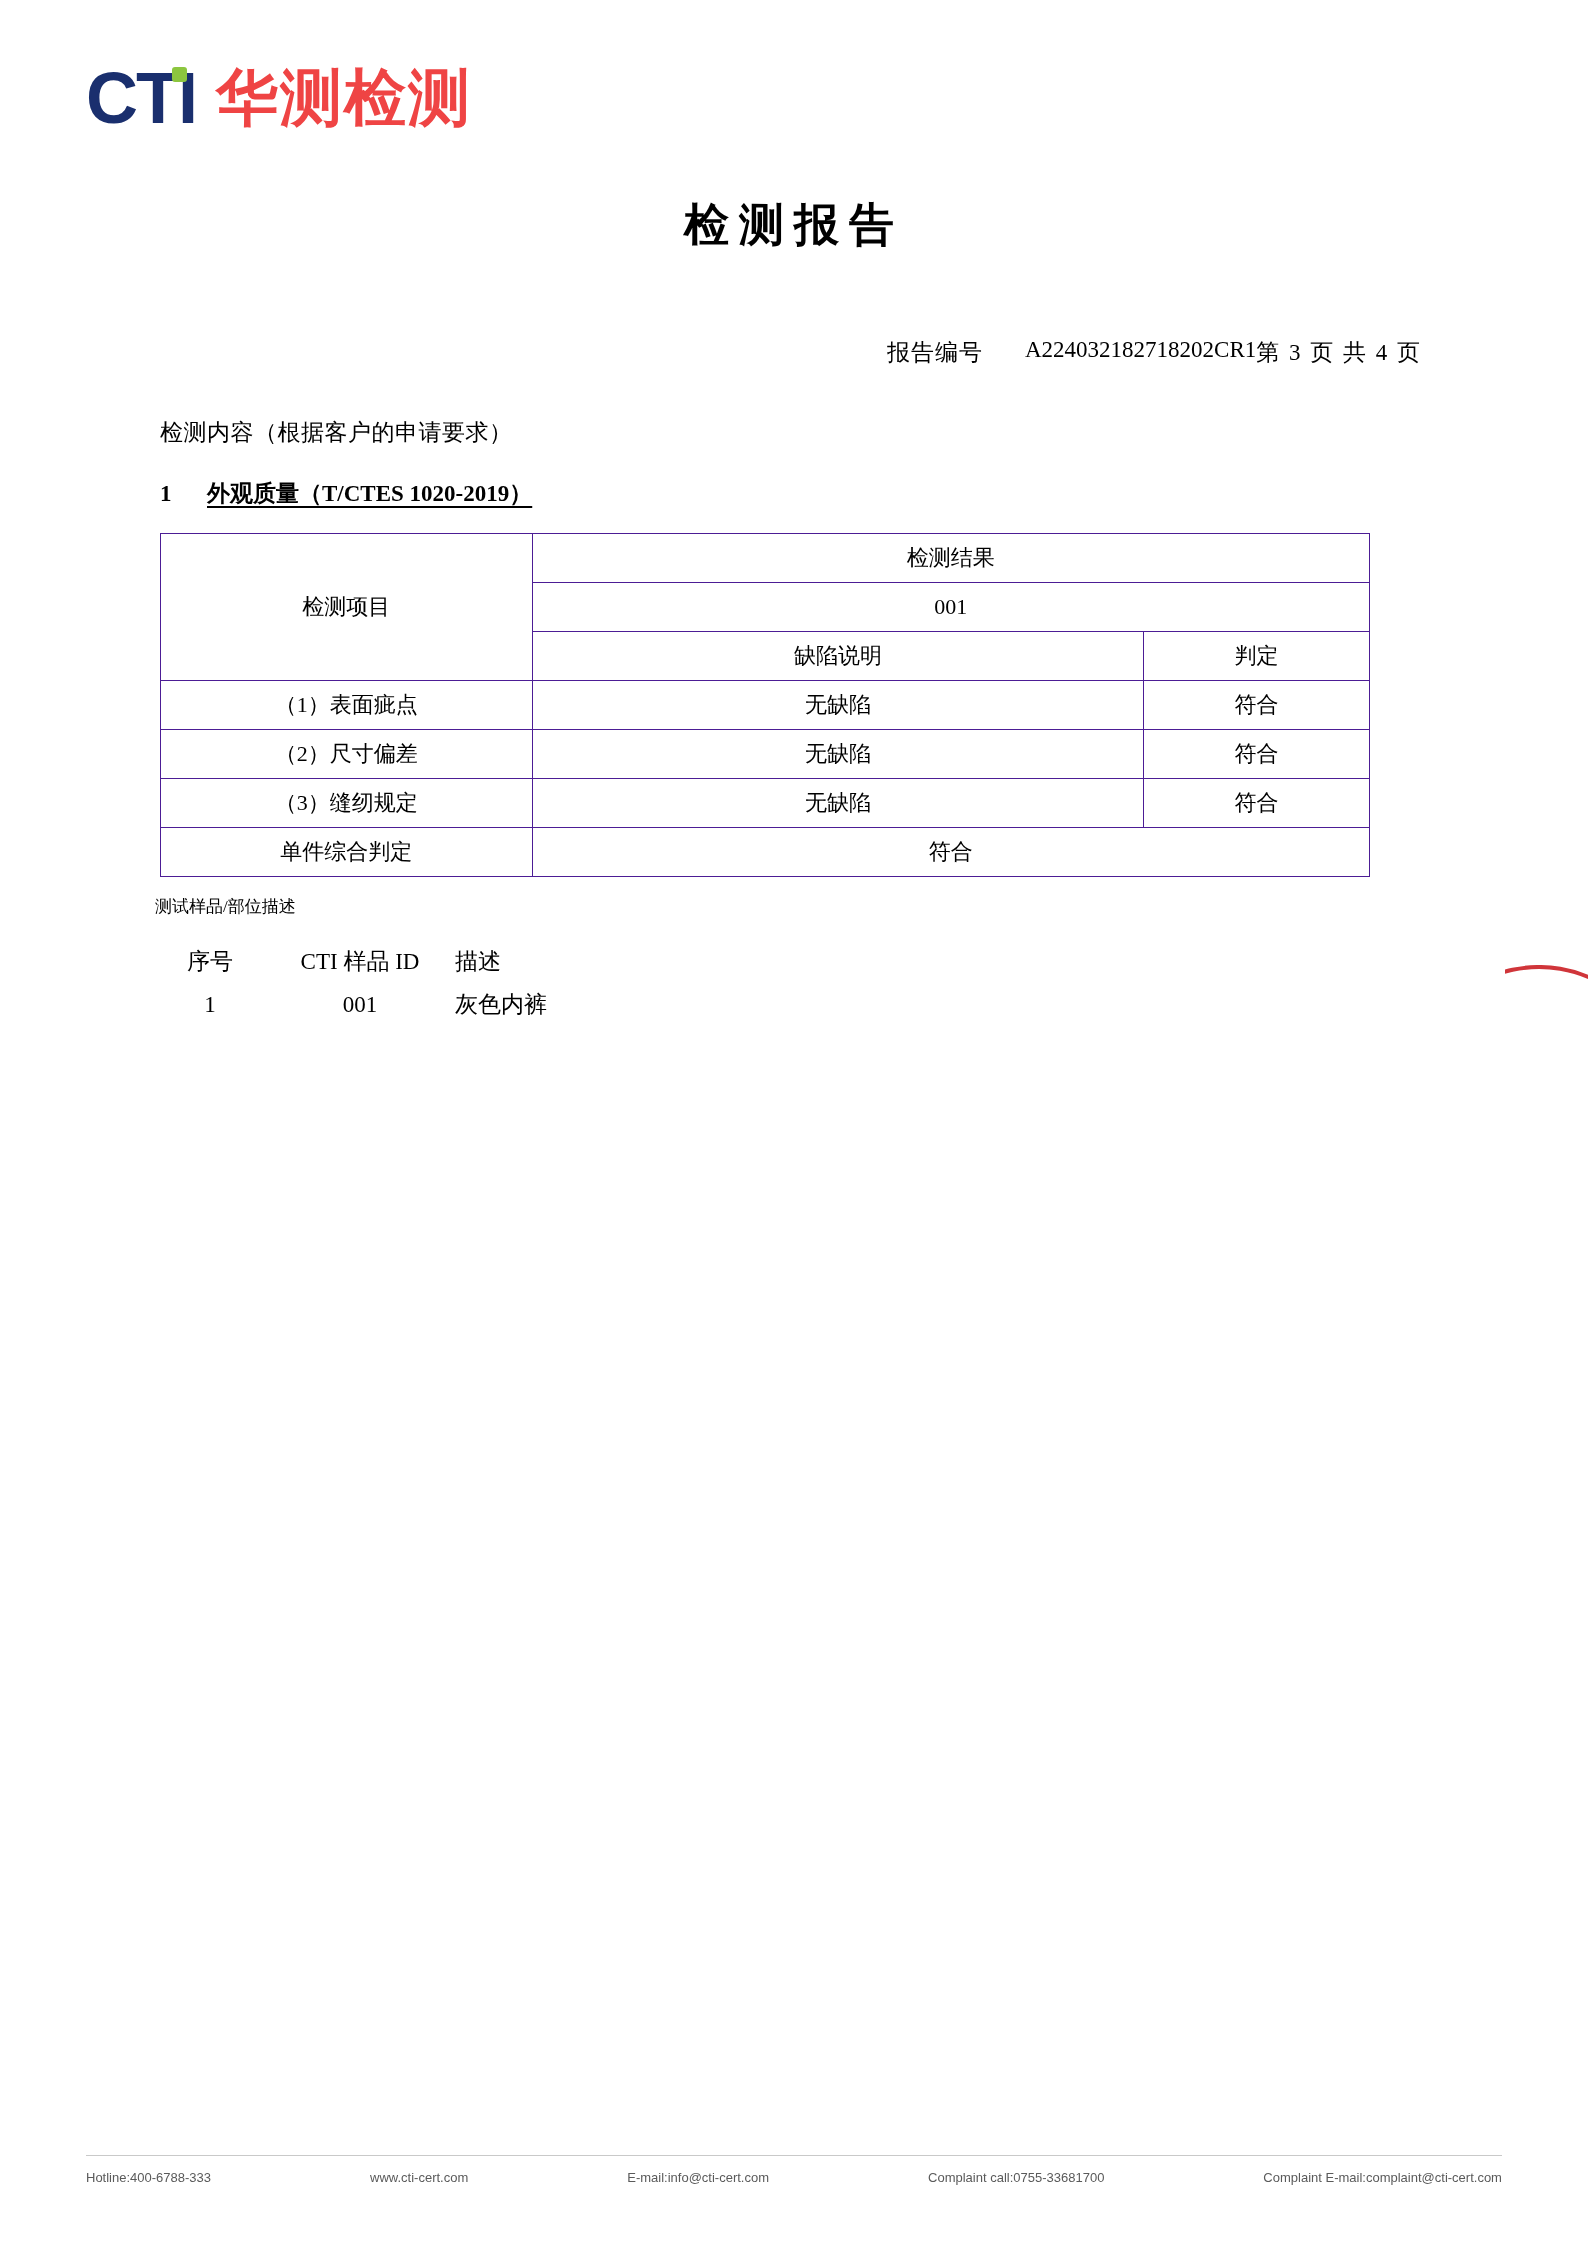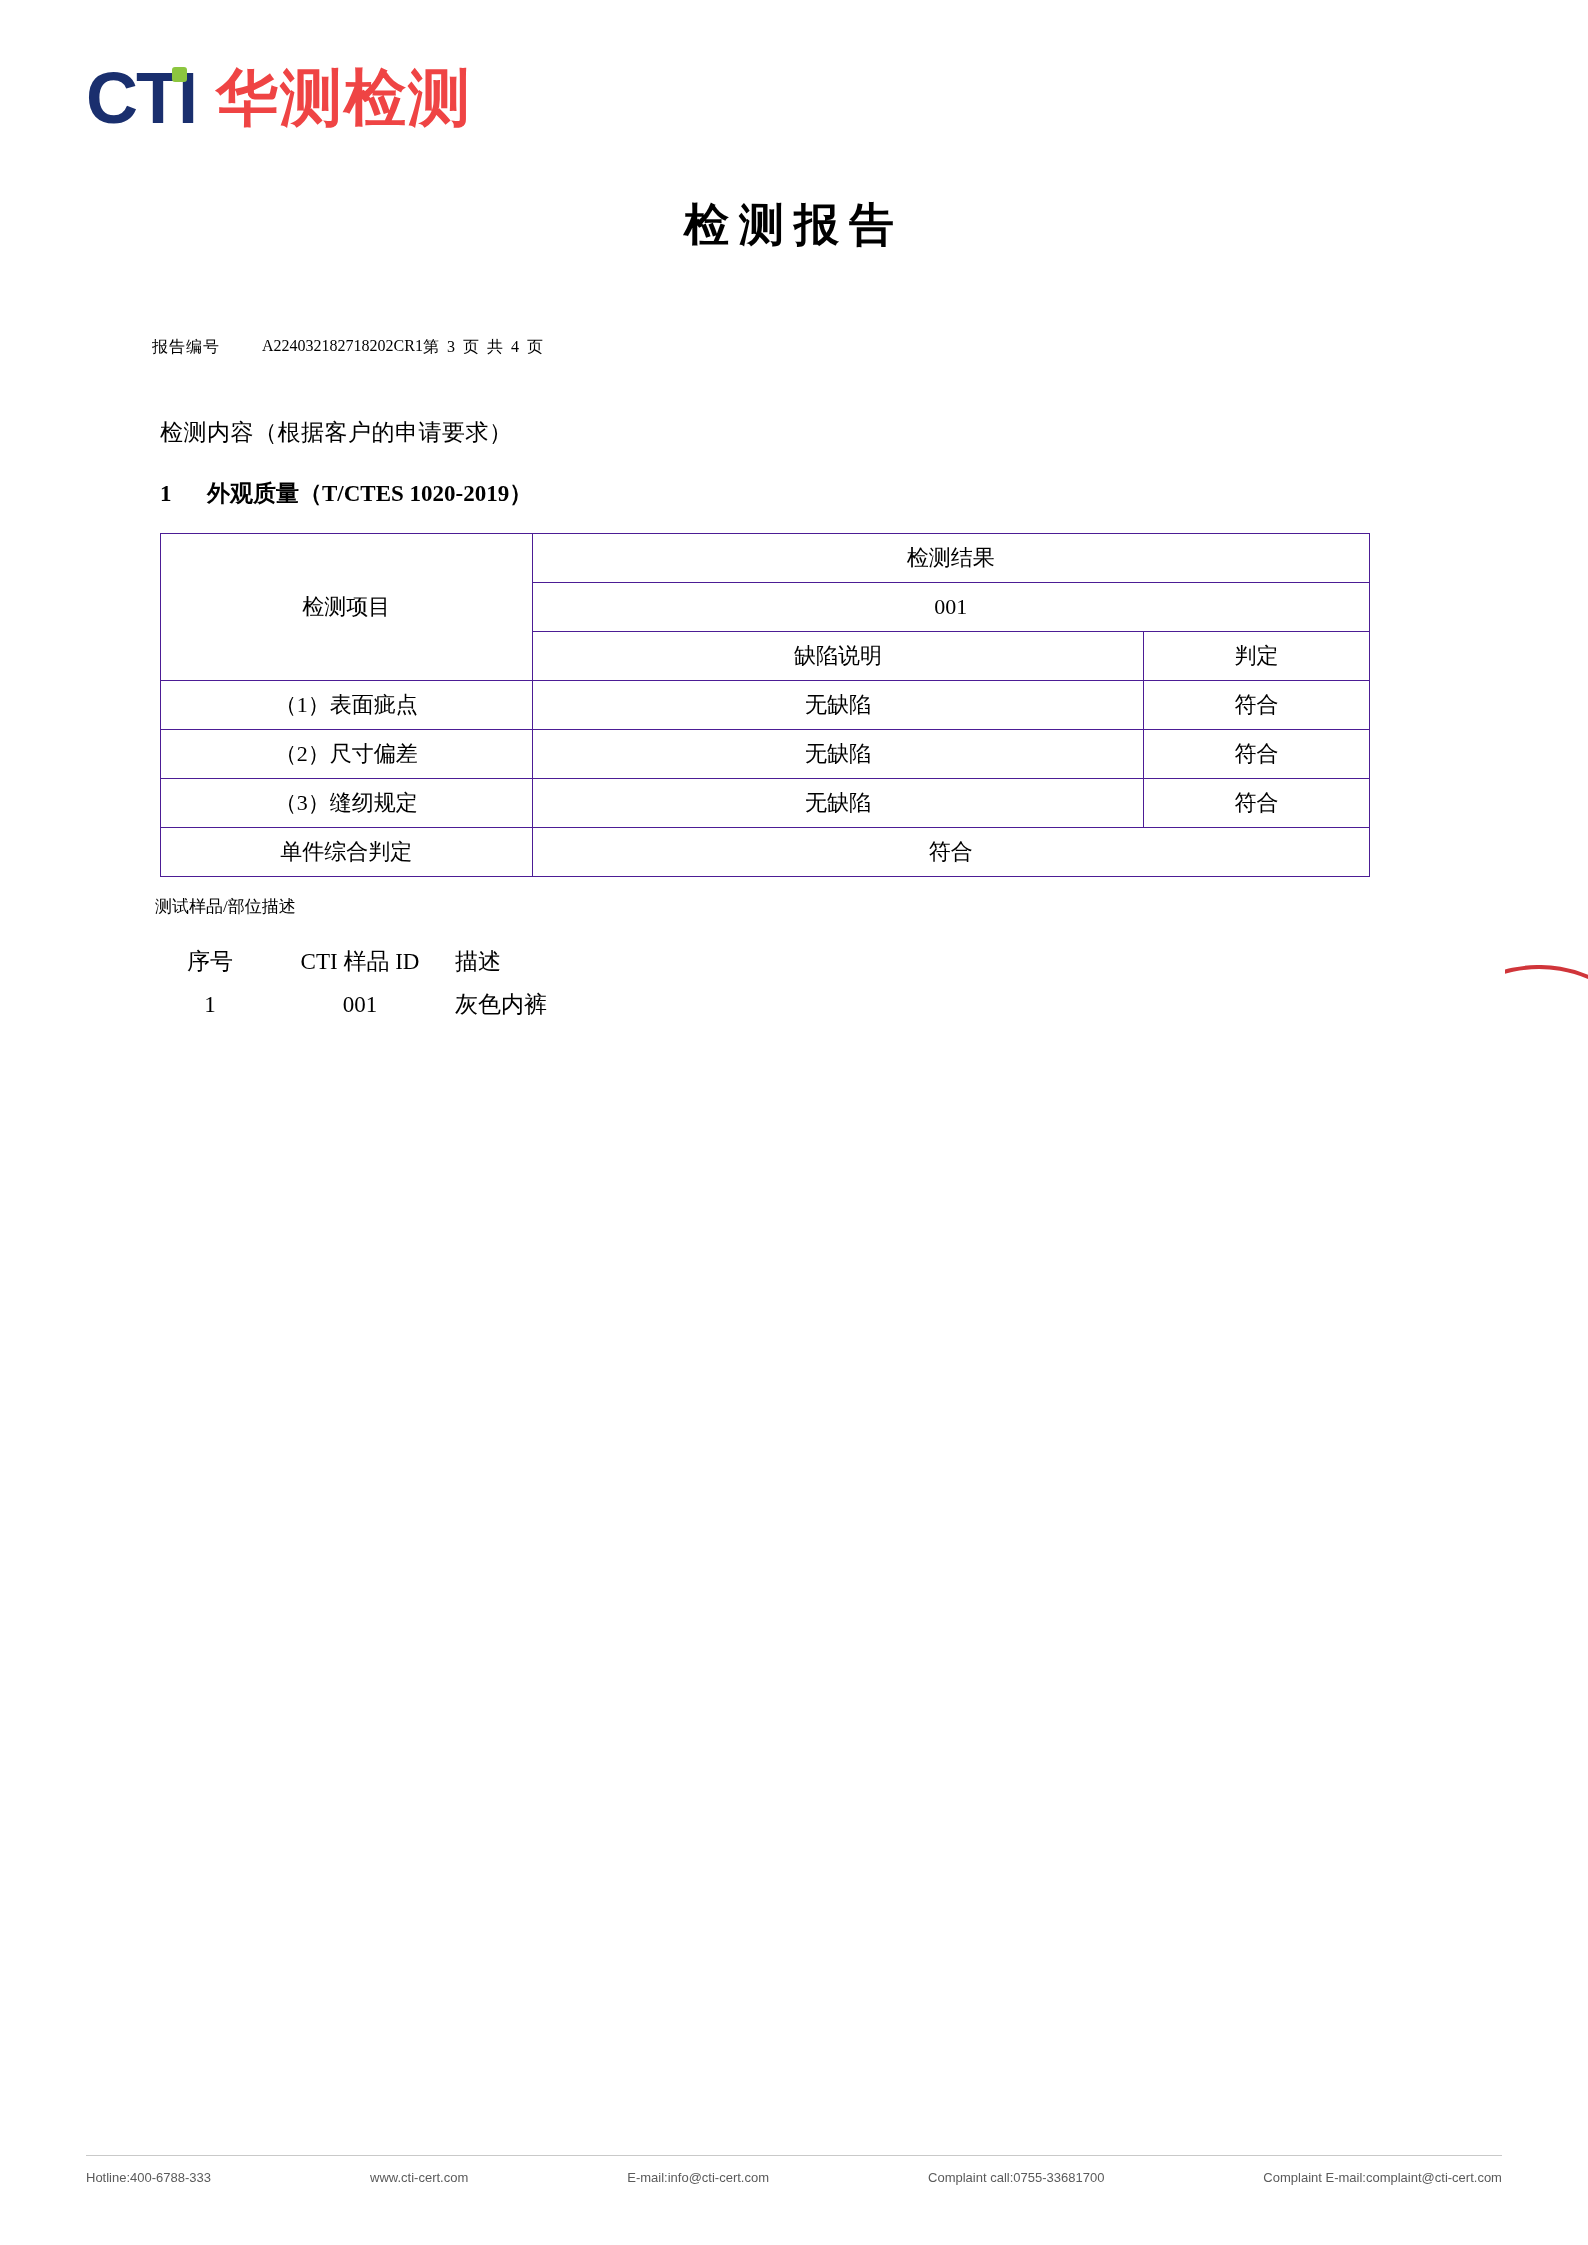--- a/index.html
+++ b/index.html
@@ -68,26 +68,26 @@
     text-align: center;
     font-family: "DejaVu Serif", serif;
     font-weight: bold;
     font-size: 45px;
     letter-spacing: 10px;
   }
 
   
   .meta-row {
     position: absolute;
-    left: 152px;
+    left: 164px;
     top: 337px;
     width: 1258px;
     display: flex;
-    justify-content: flex-start;
-    font-size: 16px;
+    justify-content: flex-end;
+    font-size: 23px;
   }
   .meta-left { display: flex; }
   .meta-left .label { letter-spacing: 1px; }
   .meta-left .value { margin-left: 42px; font-family: "Liberation Serif", serif; }
   .meta-right { letter-spacing: 2px; }
 
   .content-line {
     position: absolute;
     left: 160px;
     top: 395px;
@@ -101,20 +101,21 @@
     position: absolute;
     left: 160px;
     top: 478px;
     display: flex;
     align-items: baseline;
     font-weight: bold;
     font-size: 23px;
   }
   .section-num { width: 47px; }
   .section-title {
+    text-decoration: underline;
     text-underline-offset: 5px;
   }
 
   
   table.result {
     position: absolute;
     left: 160px;
     top: 533px;
     width: 1210px;
     border-collapse: collapse;

